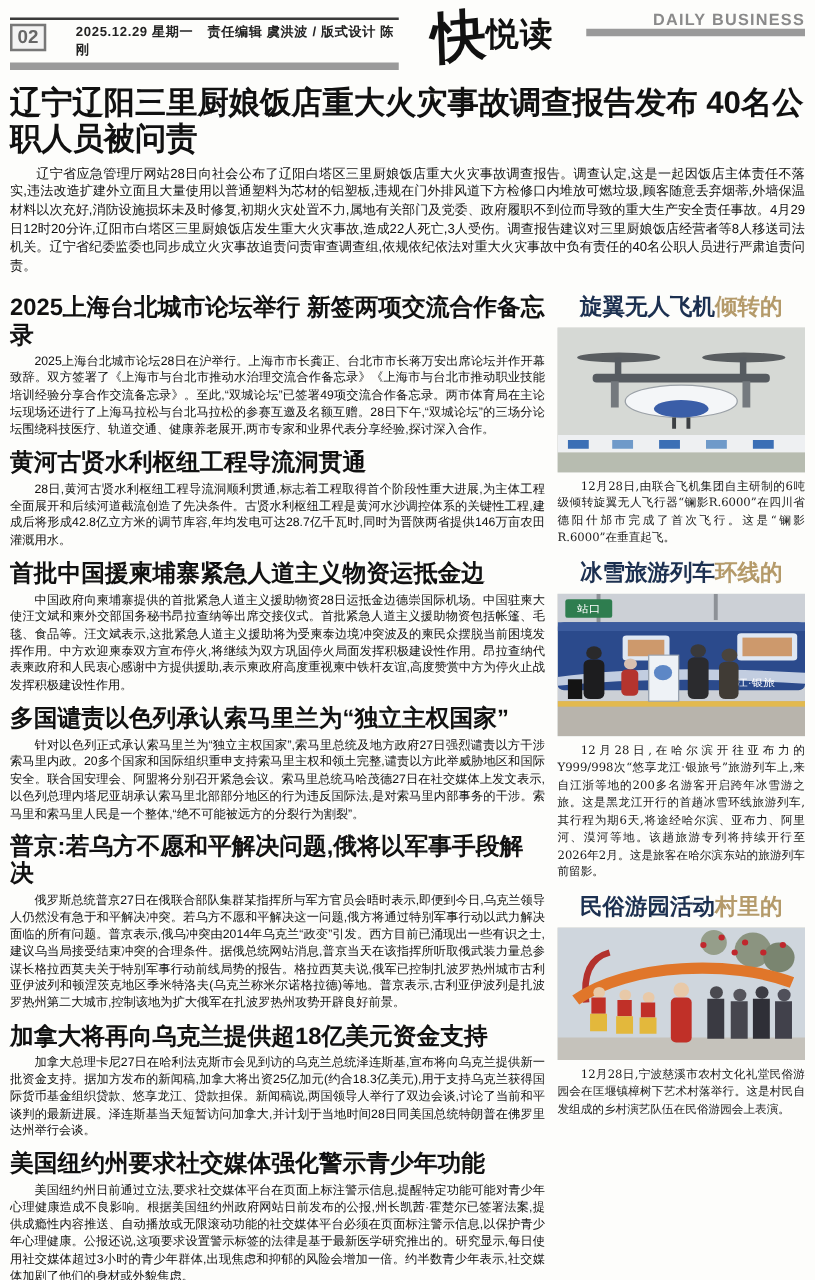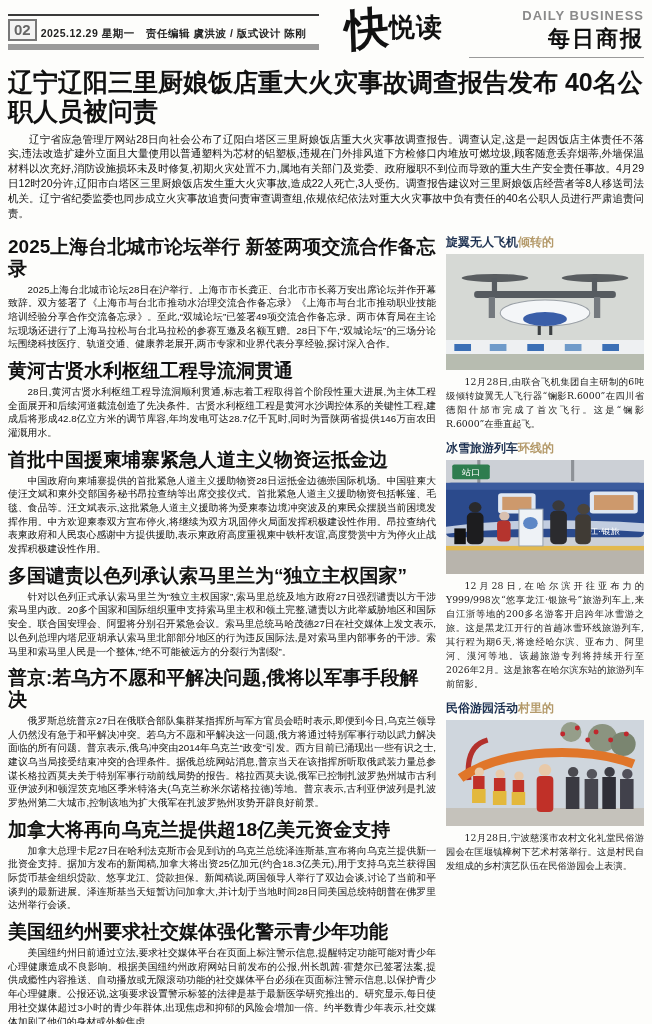--- a/index.html
+++ b/index.html
@@ -4,21 +4,21 @@
 <style>
   html,body{margin:0;padding:0;background:#e9e9e9;}
   body{width:652px;font-family:"Liberation Sans",sans-serif;}
   .page{position:relative;width:652px;height:1024px;background:#fdfdfb;color:#111;
         overflow:hidden;box-sizing:border-box;padding:6px 8px 0 8px;}
 
   
   .masthead{display:flex;align-items:stretch;height:52px;}
   .mh-left{flex:1 1 auto;display:flex;flex-direction:column;justify-content:flex-start;}
   .mh-topline{height:2px;background:#3a3a3a;margin-top:8px;}
-  .mh-row{display:flex;align-items:flex-end;gap:4px;margin:3px 0 3px 0;}
+  .mh-row{display:flex;align-items:flex-start;gap:24px;margin:3px 0 3px 0;}
   .pagenum{border:2px solid #777;color:#666;font-weight:bold;font-size:15px;
            padding:0 4px;line-height:18px;background:#f3f3f3;}
   .dateline{font-size:10.5px;font-weight:bold;color:#222;letter-spacing:.5px;}
   .dateline span{margin-right:8px;}
   .mh-bar{height:6px;background:#9a9a9a;}
   .mh-center{width:150px;flex:0 0 auto;text-align:center;position:relative;top:2px;}
   .kuai{font-family:"Liberation Serif",serif;font-size:44px;font-weight:900;
         display:inline-block;transform:rotate(-6deg) skewX(-4deg);line-height:44px;}
   .yuedu{font-size:26px;font-weight:900;letter-spacing:1px;position:relative;top:-8px;}
   .mh-right{flex:0 0 175px;display:flex;flex-direction:column;align-items:flex-end;}
@@ -31,21 +31,21 @@
   .lead-body{font-size:10.5px;line-height:1.42;text-align:justify;text-indent:2em;margin:0 0 6px 0;}
 
   
   .mid{display:flex;gap:10px;}
   .col-main{flex:1 1 auto;min-width:0;}
   .art-head{font-size:19px;font-weight:700;margin:9px 0 3px 0;line-height:1.15;letter-spacing:0;}
   .art-body{font-size:9.8px;line-height:1.4;text-align:justify;text-indent:2em;margin:0;}
 
   .col-photos{flex:0 0 198px;}
   .photo-story{margin:8px 0 10px 0;}
-  .photo-title{font-size:12px;font-weight:900;line-height:1.2;margin-bottom:5px;}
+  .photo-title{font-size:18px;font-weight:900;line-height:1.2;margin-bottom:5px;text-align:center;}
   .photo-title .t-main{color:#1c3050;}
   .photo-title .t-tail{color:#b49a6a;}
   .photo-vis{position:relative;width:100%;overflow:hidden;background:#cfd2ce;}
   .photo-vis svg{display:none;width:100%;height:100%;}
   .photo-vis.drone{height:116px;}
   .photo-vis.train{height:114px;}
   .photo-vis.festival{height:106px;}
   .photo-vis.drone svg.svg-drone{display:block;}
   .photo-vis.train svg.svg-train{display:block;}
   .photo-vis.festival svg.svg-festival{display:block;}
@@ -69,21 +69,20 @@
           <span>责任编辑 虞洪波 / 版式设计 陈刚</span>
         </div>
       </div>
       <div class="mh-bar"></div>
     </div>
     <div class="mh-center">
       <span class="kuai">快</span><span class="yuedu">悦读</span>
     </div>
     <div class="mh-right">
       <div class="brand-en">DAILY BUSINESS</div>
-      <div class="brand-cn">每日商报</div>
       <div class="mh-bar"></div>
     </div>
   </header>
 
   <section>
     <h1 class="lead-head">辽宁辽阳三里厨娘饭店重大火灾事故调查报告发布  40名公职人员被问责</h1>
     <p class="lead-body">辽宁省应急管理厅网站28日向社会公布了辽阳白塔区三里厨娘饭店重大火灾事故调查报告。调查认定,这是一起因饭店主体责任不落实,违法改造扩建外立面且大量使用以普通塑料为芯材的铝塑板,违规在门外排风道下方检修口内堆放可燃垃圾,顾客随意丢弃烟蒂,外墙保温材料以次充好,消防设施损坏未及时修复,初期火灾处置不力,属地有关部门及党委、政府履职不到位而导致的重大生产安全责任事故。4月29日12时20分许,辽阳市白塔区三里厨娘饭店发生重大火灾事故,造成22人死亡,3人受伤。调查报告建议对三里厨娘饭店经营者等8人移送司法机关。辽宁省纪委监委也同步成立火灾事故追责问责审查调查组,依规依纪依法对重大火灾事故中负有责任的40名公职人员进行严肃追责问责。</p>
   </section>
 
   <div class="mid">

